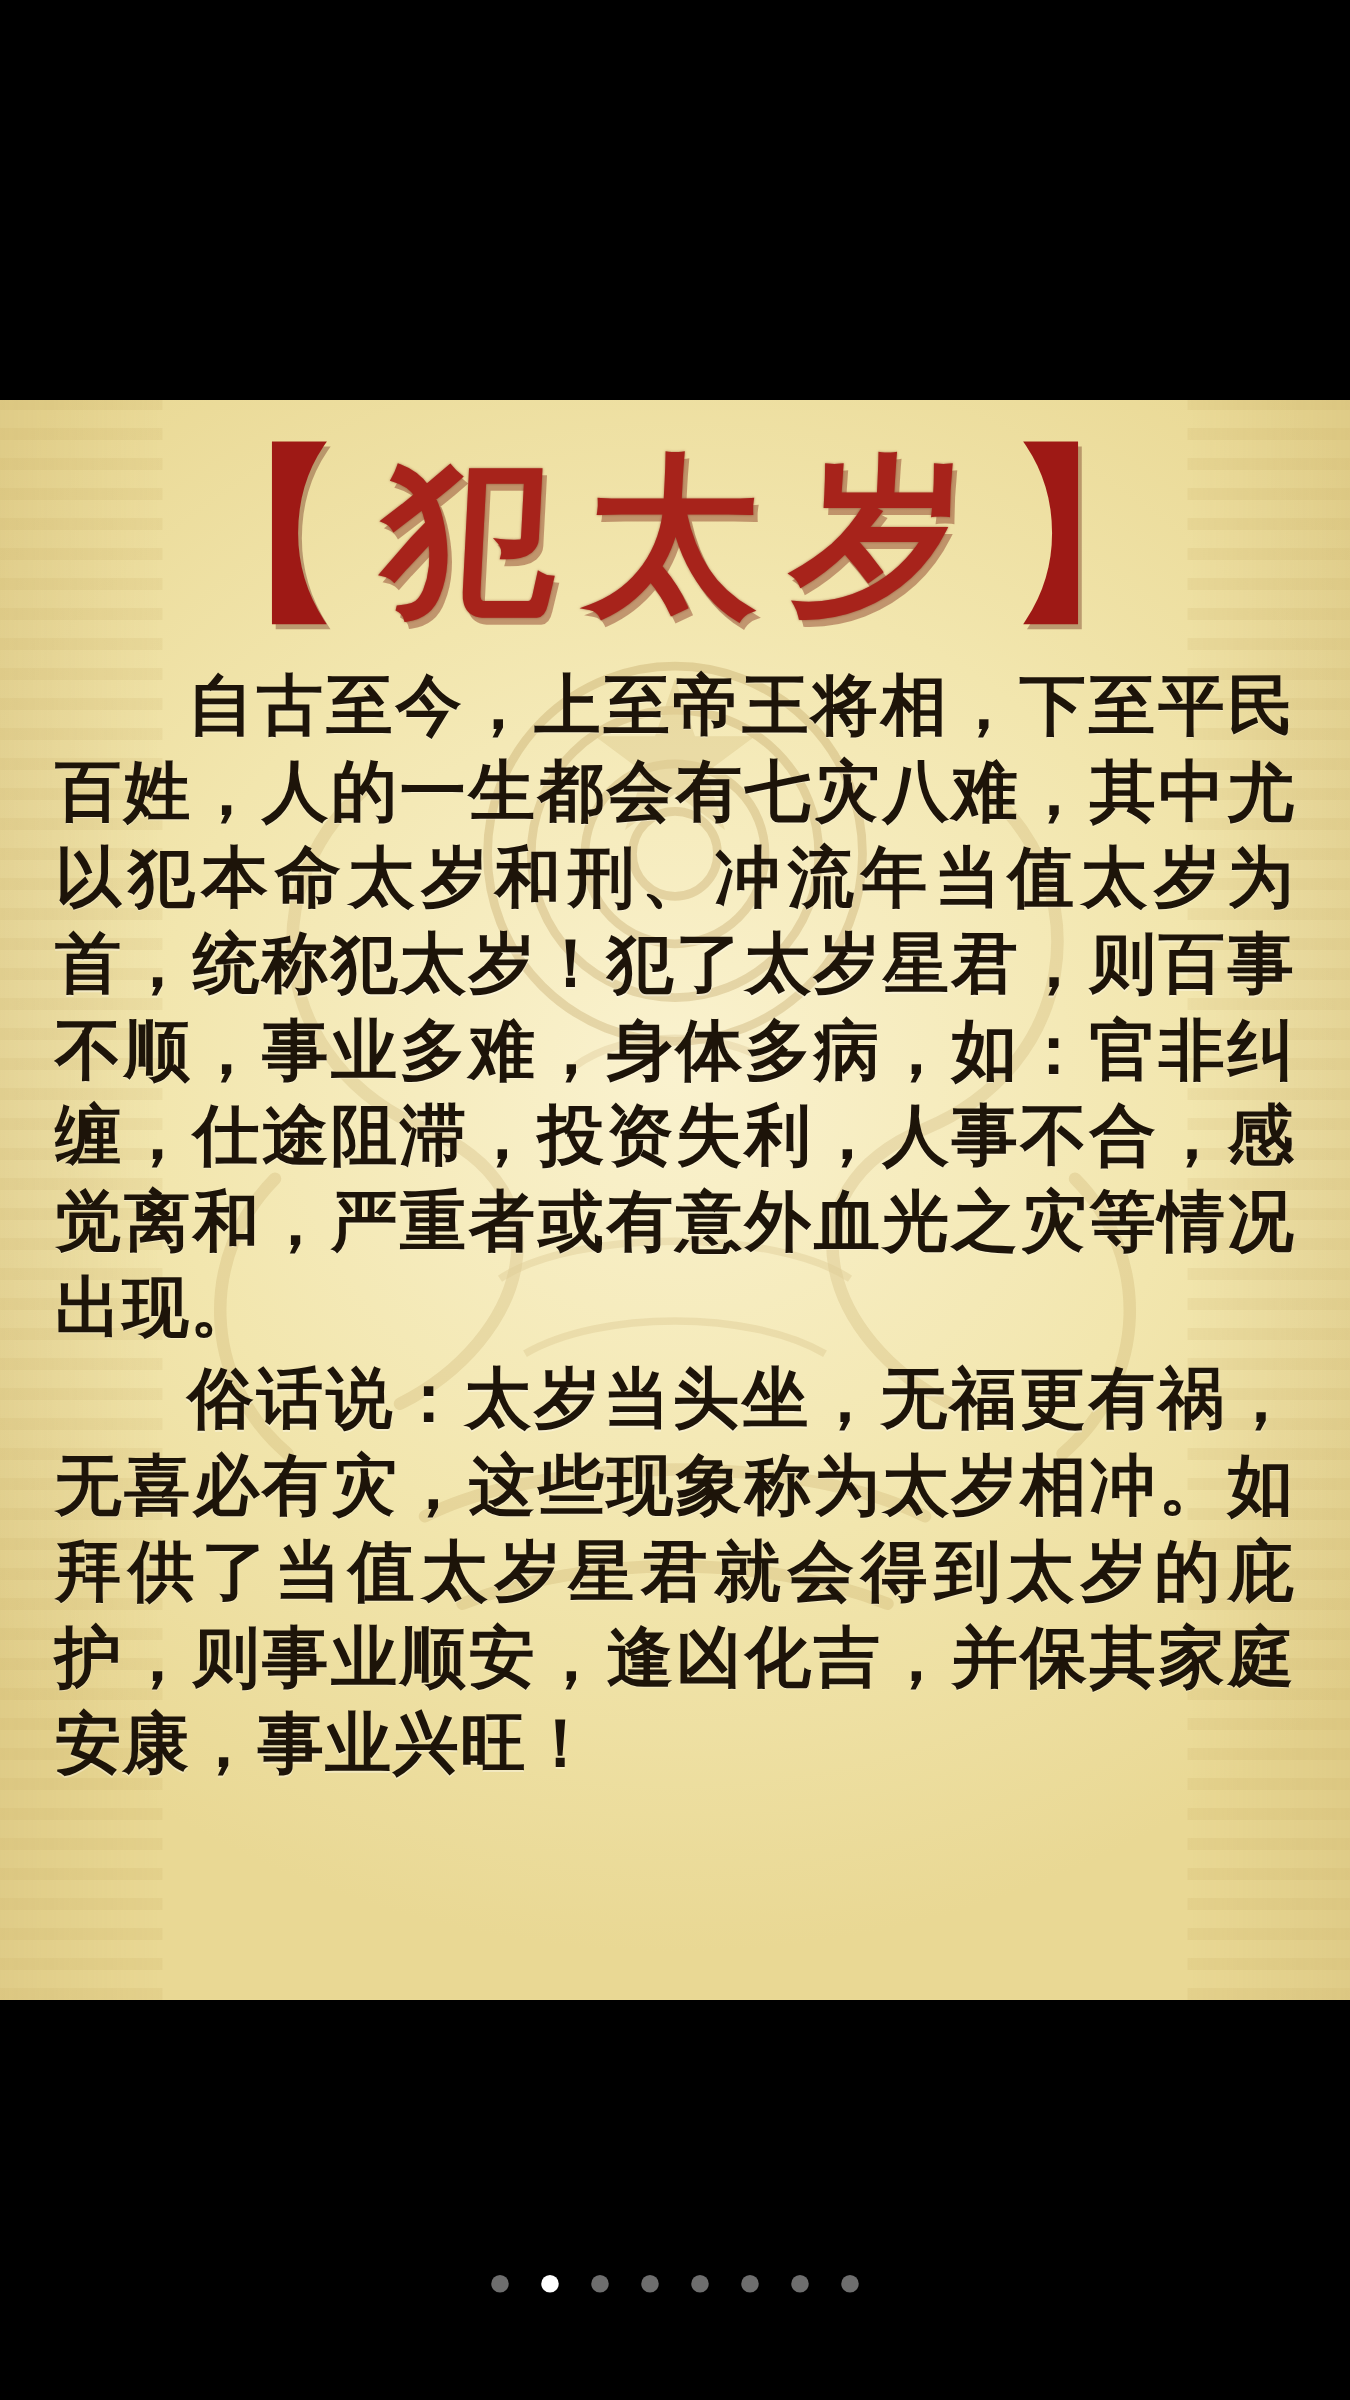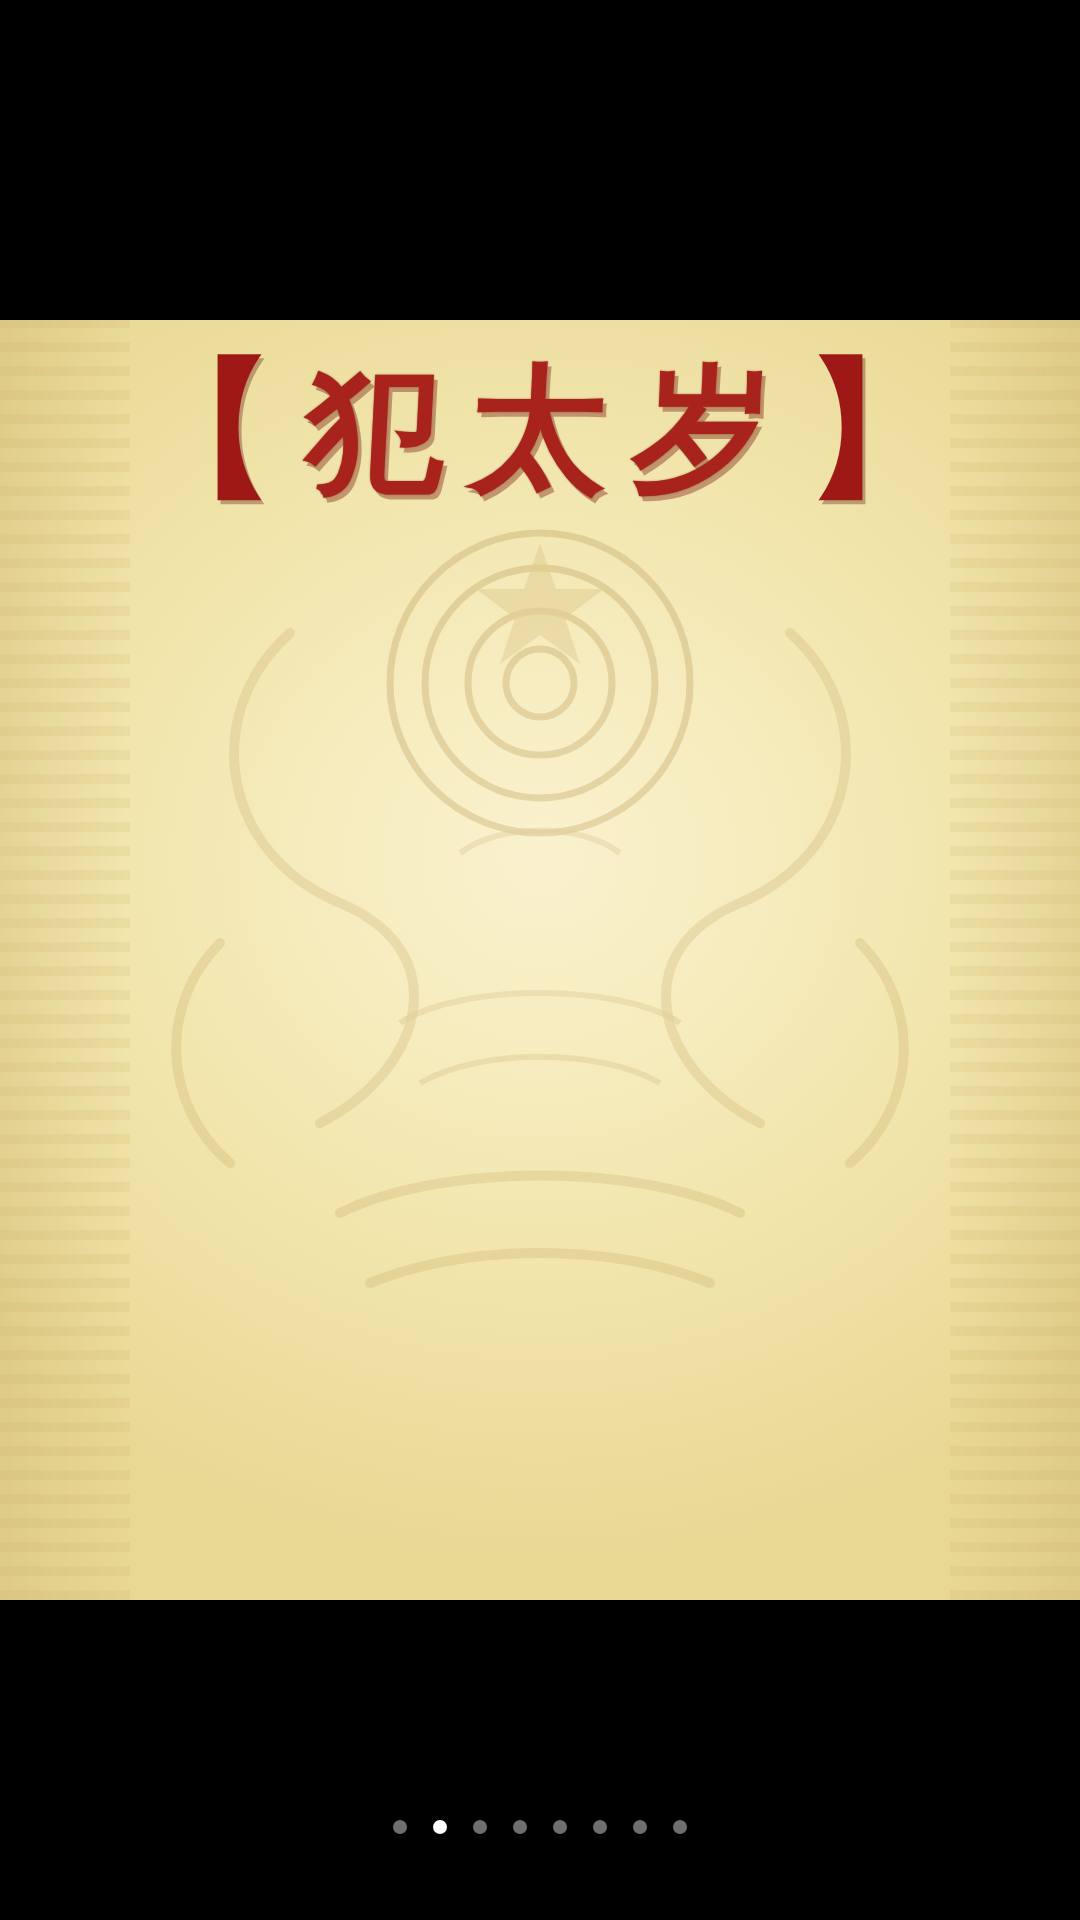--- a/index.html
+++ b/index.html
@@ -179,20 +179,22 @@
     <div class="ornament-edge left"></div>
     <div class="ornament-edge right"></div>
 
     <div class="title-row">
       <span class="bracket">【</span>
       <span class="title-text">犯太岁</span>
       <span class="bracket">】</span>
     </div>
 
     <div class="body-copy">
+      <p class="para">自古至今，上至帝王将相，下至平民百姓，人的一生都会有七灾八难，其中尤以犯本命太岁和刑、冲流年当值太岁为首，统称犯太岁！犯了太岁星君，则百事不顺，事业多难，身体多病，如：官非纠缠，仕途阻滞，投资失利，人事不合，感觉离和，严重者或有意外血光之灾等情况出现。</p>
+      <p class="para">俗话说：太岁当头坐，无福更有祸，无喜必有灾，这些现象称为太岁相冲。如拜供了当值太岁星君就会得到太岁的庇护，则事业顺安，逢凶化吉，并保其家庭安康，事业兴旺！</p>
     </div>
 
   </div>
 
   <div class="pager">
     <span class="dot"></span>
     <span class="dot active"></span>
     <span class="dot"></span>
     <span class="dot"></span>
     <span class="dot"></span>

